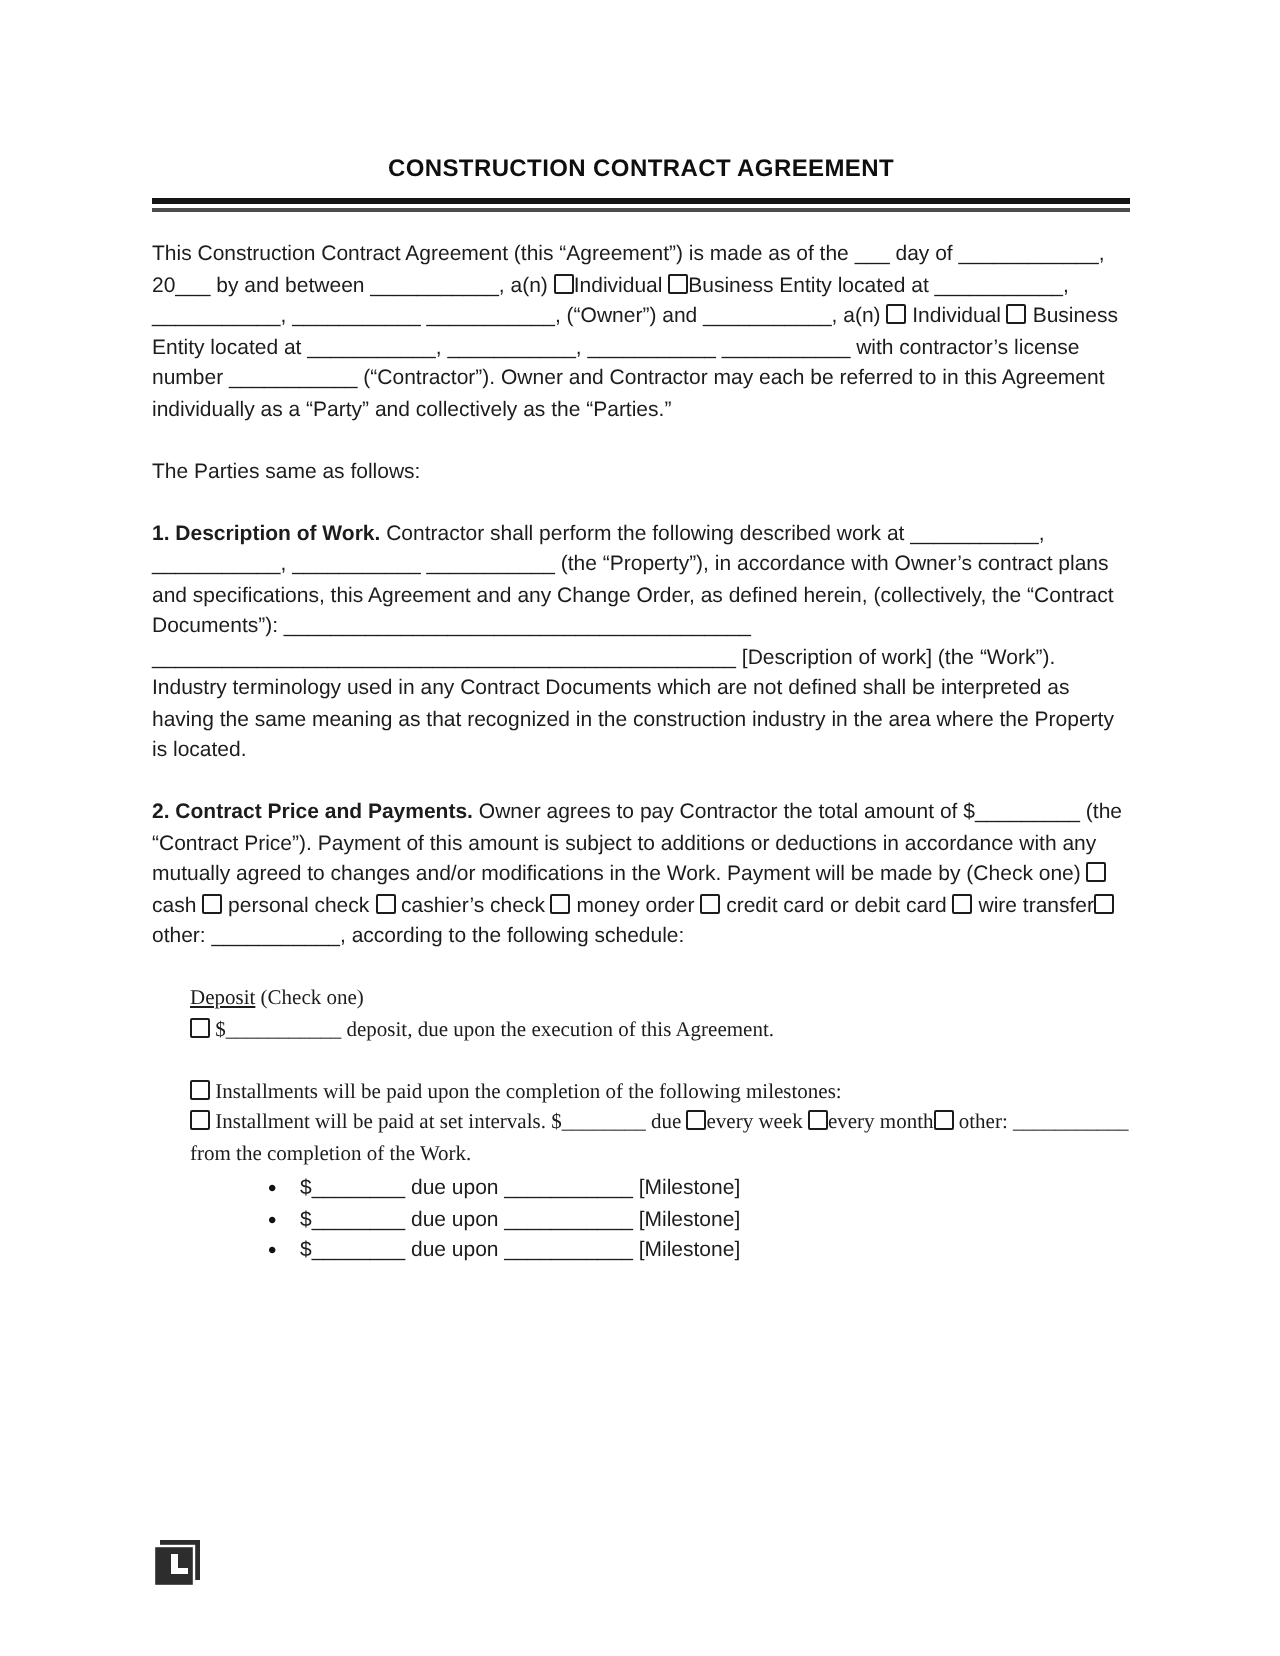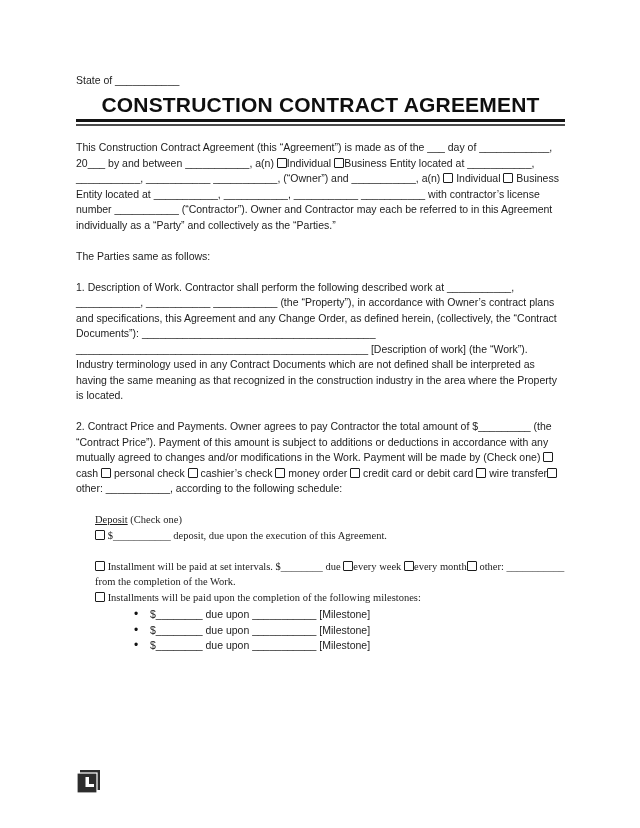--- a/index.html
+++ b/index.html
@@ -11,59 +11,58 @@
     position:relative;
     overflow:hidden;
   }
   .page { position:absolute; inset:0; background:#ffffff; }
   .content {
     position:absolute; left:76px; top:74px; width:489px;
     font-size:10.5px; line-height:15.5px; color:#1c1c1c;
   }
   .state-line { font-size:10.5px; line-height:13px; margin:0 0 7px 0; color:#222222; }
   .doc-title {
-    font-size:21px; line-height:21px; font-weight:bold; text-align:center;
+    font-size:12px; line-height:21px; font-weight:bold; text-align:center;
     margin:0 0 4px 0; color:#0f0f0f; letter-spacing:0.2px;
   }
   .title-rule {
     height:2px;
     border-top:3px solid #141414;
     border-bottom:2px solid #4c4c4c;
     margin:0 0 14px 0;
   }
   .para { margin:0 0 15.5px 0; }
   .block { margin:0 0 15.5px 0; }
   .indent { margin-left:19px; }
   .line, .check-line { margin:0;font-family:Liberation Serif, serif; }
   .cb {
     display:inline-block; width:10px; height:10px;
     border:1.2px solid #1c1c1c; box-sizing:border-box;
     background:#ffffff; vertical-align:-1px; border-radius:1px;
   }
-  .bold { font-weight:normal; }
+  .bold { font-weight:bold; }
   .ul { text-decoration:underline; }
   .milestones { margin:2px 0 11px 0; }
   .milestone-line { position:relative; padding-left:74px; }
   .milestone-line::before {
     content:"\2022";
     position:absolute; left:58px; top:0;
     font-size:12px; color:#111111;
   }
   .balance-block { margin-bottom:0; }
   .logo {
     position:absolute; left:76px; top:769px; width:25px; height:25px;
   }
 </style>
 </head>
 <body>
 
 <div class="page">
   <div class="content">
 
-    <div class="state-line">State of ___________</div>
 
     <h1 class="doc-title">CONSTRUCTION CONTRACT AGREEMENT</h1>
     <div class="title-rule"></div>
 
     <p class="para"><span>This Construction Contract Agreement (this “Agreement”) is made as of the ___ day of ____________, 20___ by and between ___________, a(n) </span><span class="cb"></span><span>Individual </span><span class="cb"></span><span>Business Entity located at ___________, ___________, ___________ ___________, (“Owner”) and ___________, a(n) </span><span class="cb"></span><span> Individual </span><span class="cb"></span><span> Business Entity located at ___________, ___________, ___________ ___________ with contractor’s license number ___________ (“Contractor”). Owner and Contractor may each be referred to in this Agreement individually as a “Party” and collectively as the “Parties.”</span></p>
 
     <p class="para">The Parties same as follows:</p>
 
     <p class="para"><span class="bold">1. Description of Work.</span><span> Contractor shall perform the following described work at ___________, ___________, ___________ ___________ (the “Property”), in accordance with Owner’s contract plans and specifications, this Agreement and any Change Order, as defined herein, (collectively, the “Contract Documents”): ________________________________________ __________________________________________________ [Description of work] (the “Work”). Industry terminology used in any Contract Documents which are not defined shall be interpreted as having the same meaning as that recognized in the construction industry in the area where the Property is located.</span></p>
 
@@ -71,22 +70,22 @@
 
     <div class="block indent">
       <div class="line"><span class="ul">Deposit</span><span> (Check one)</span></div>
       <div>
           <div class="check-line"><span class="cb"></span><span> $___________ deposit, due upon the execution of this Agreement.</span></div>
         </div>
     </div>
 
     <div class="block indent" style="margin-bottom:0;">
       <div>
+          <div class="check-line"><span class="cb"></span><span> Installments will be paid upon the completion of the following milestones:</span></div>
           <div class="check-line"><span class="cb"></span><span> Installment will be paid at set intervals. $________ due </span><span class="cb"></span><span>every week </span><span class="cb"></span><span>every month</span><span class="cb"></span><span> other: ___________ from the completion of the Work.</span></div>
-          <div class="check-line"><span class="cb"></span><span> Installments will be paid upon the completion of the following milestones:</span></div>
         </div>
     </div>
 
     <div class="milestones">
         <div class="milestone-line">$________ due upon ___________ [Milestone]</div>
         <div class="milestone-line">$________ due upon ___________ [Milestone]</div>
         <div class="milestone-line">$________ due upon ___________ [Milestone]</div>
       </div>
 
 

